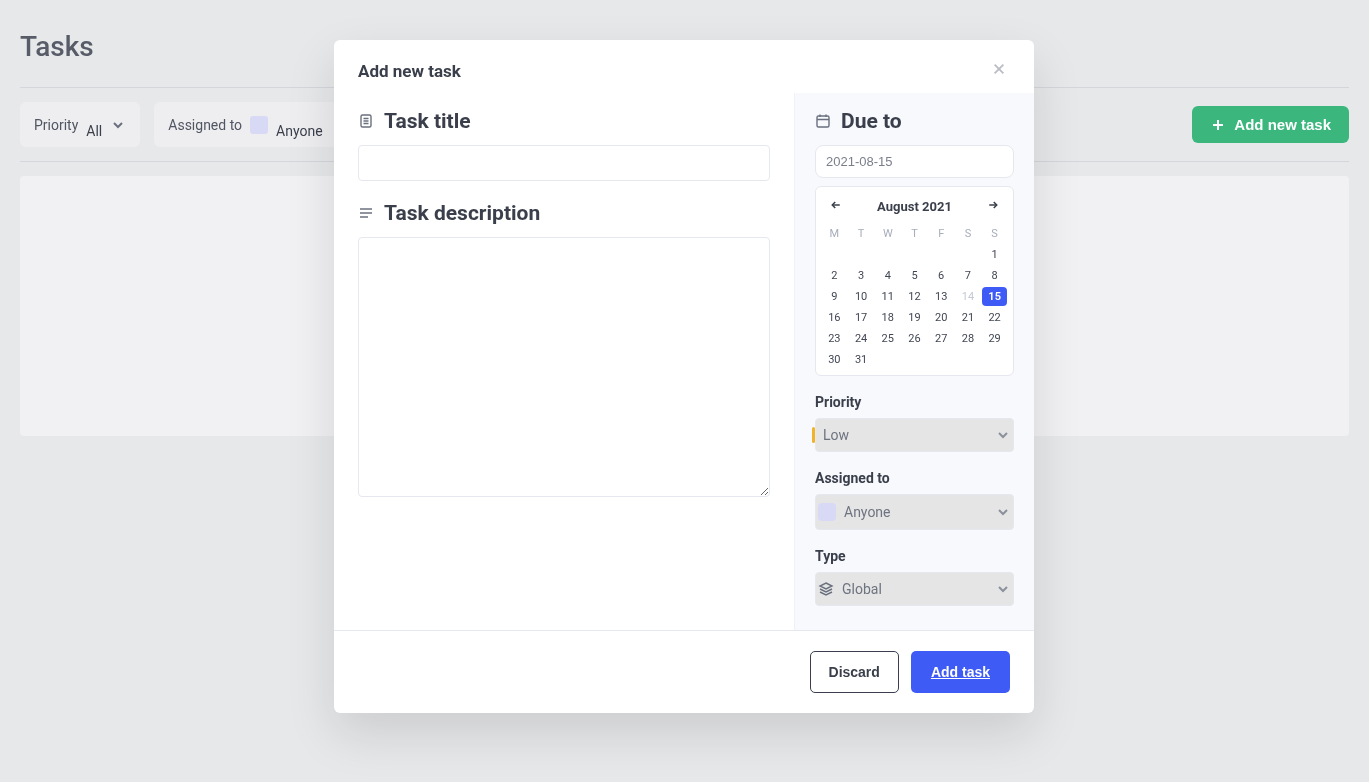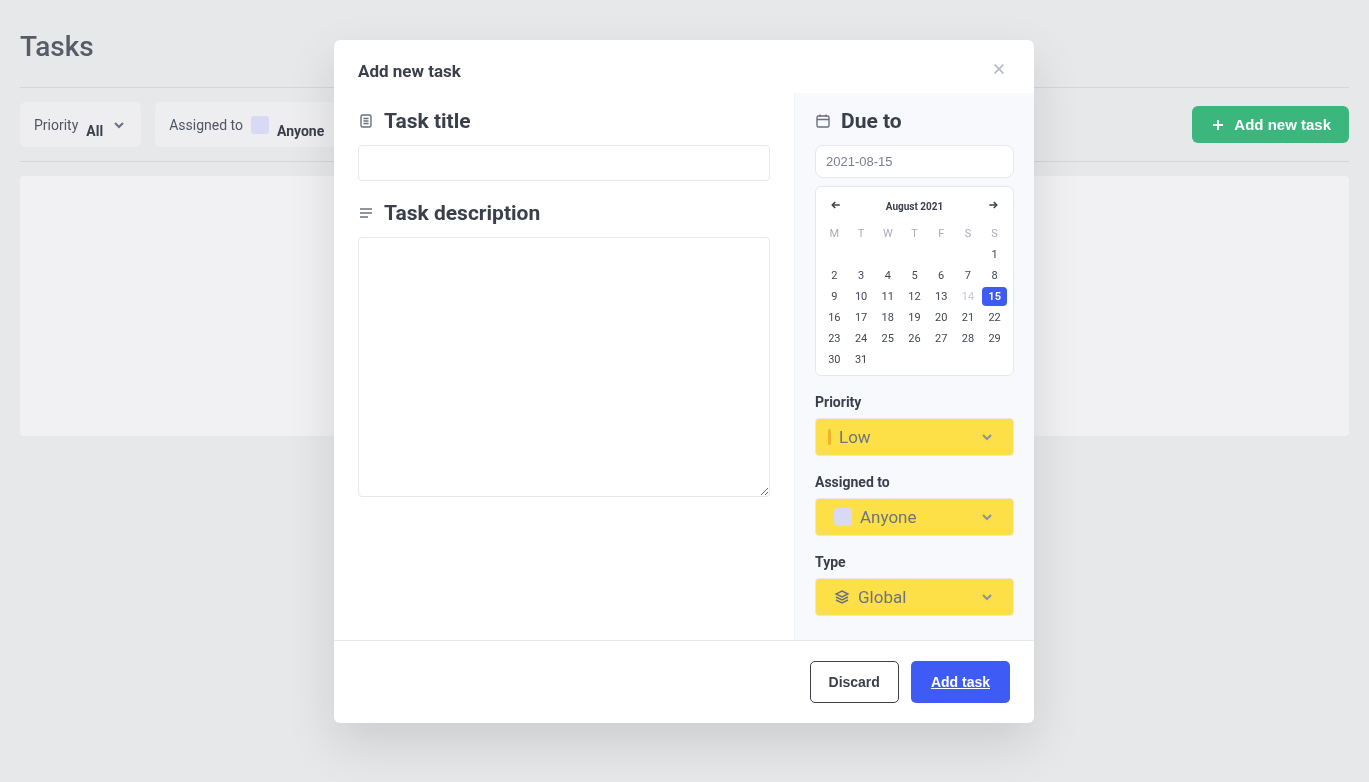--- a/index.html
+++ b/index.html
@@ -51,21 +51,21 @@
   .filter-chip {
     display: inline-flex;
     align-items: center;
     gap: 8px;
     background: #eeeef1;
     border-radius: 6px;
     padding: 8px 14px;
     color: var(--text-mid);
     font-size: 14px;
   }
-  .filter-chip .strong { font-weight: 700; color: var(--text-dark); margin-top: 13px; }
+  .filter-chip .strong { font-weight: 400; color: var(--text-dark); margin-top: 13px; }
   .avatar-sq {
     width: 18px; height: 18px;
     background: #d8daf5;
     border-radius: 3px;
   }
   .spacer { flex: 1; }
   .btn-green {
     background: var(--green);
     color: #fff;
     border: none;
@@ -188,21 +188,21 @@
     background: #fff;
     border: 1px solid var(--border);
     border-radius: 6px;
     padding: 10px 6px 6px 6px;
     margin-bottom: 18px;
   }
   .cal-head {
     display: flex;
     align-items: center;
     justify-content: space-between;
-    font-size: 10px;
+    font-size: 13px;
     font-weight: 700;
     color: var(--text-dark);
     padding: 0 6px 8px 6px;
   }
   .cal-nav {
     background: none; border: none; cursor: pointer;
     color: var(--text-dark);
     padding: 2px;
     font-size: 13px;
   }
@@ -234,25 +234,25 @@
   .section-label {
     font-size: 14px;
     font-weight: 700;
     color: var(--text-dark);
     margin: 0 0 8px 0;
   }
   .select-box {
     display: flex;
     align-items: center;
     justify-content: space-between;
-    background: #fde047;
+    background: #e5e5e5;
     border: 1px solid var(--border);
     border-radius: 4px;
-    padding: 8px 18px;
-    font-size: 17px;
+    padding: 8px 2px;
+    font-size: 14px;
     color: #6e7380;
     cursor: pointer;
     margin-bottom: 18px;
   }
   .select-left {
     display: flex;
     align-items: center;
     gap: 8px;
   }
   .priority-bar {

